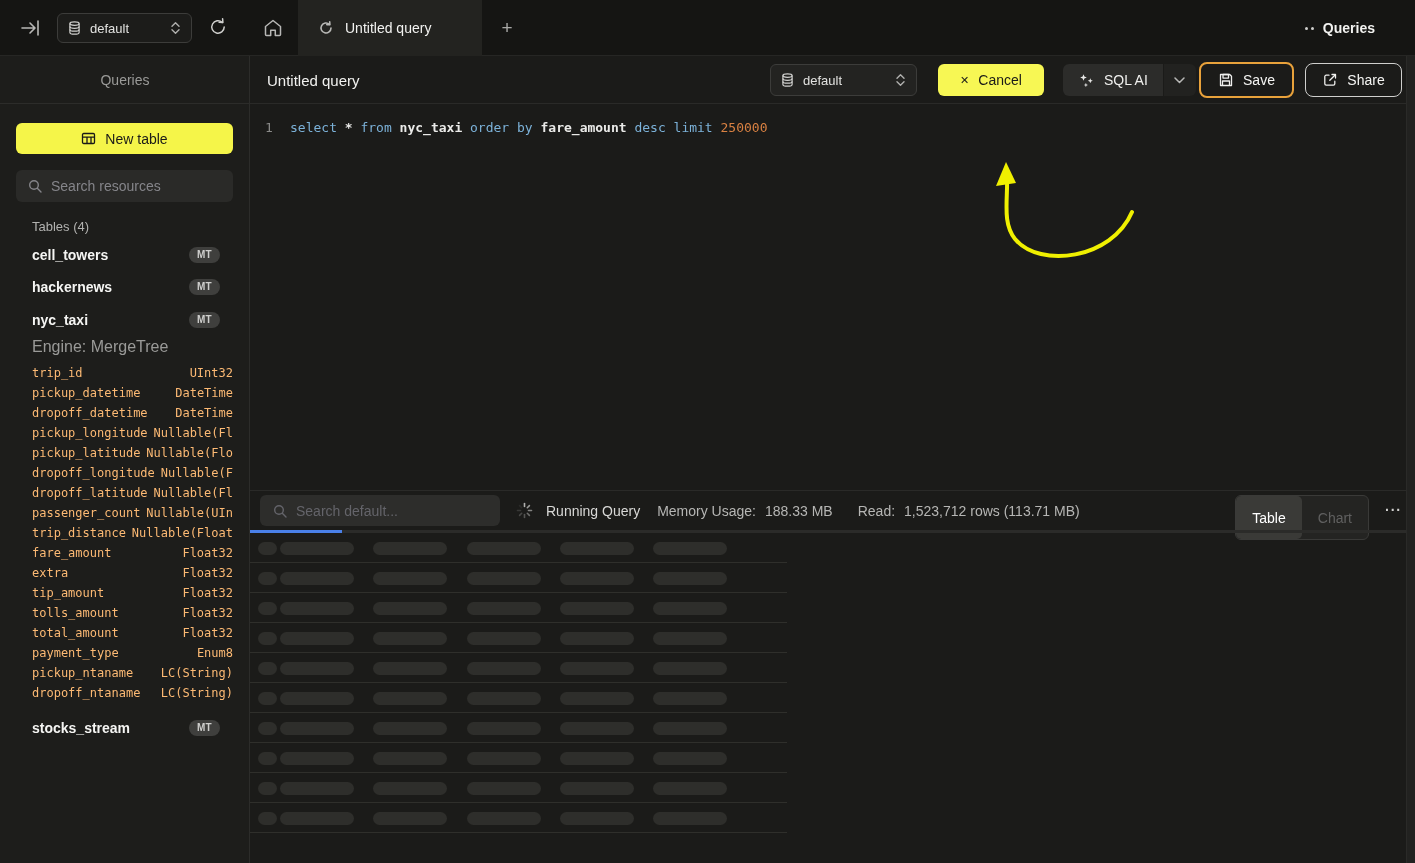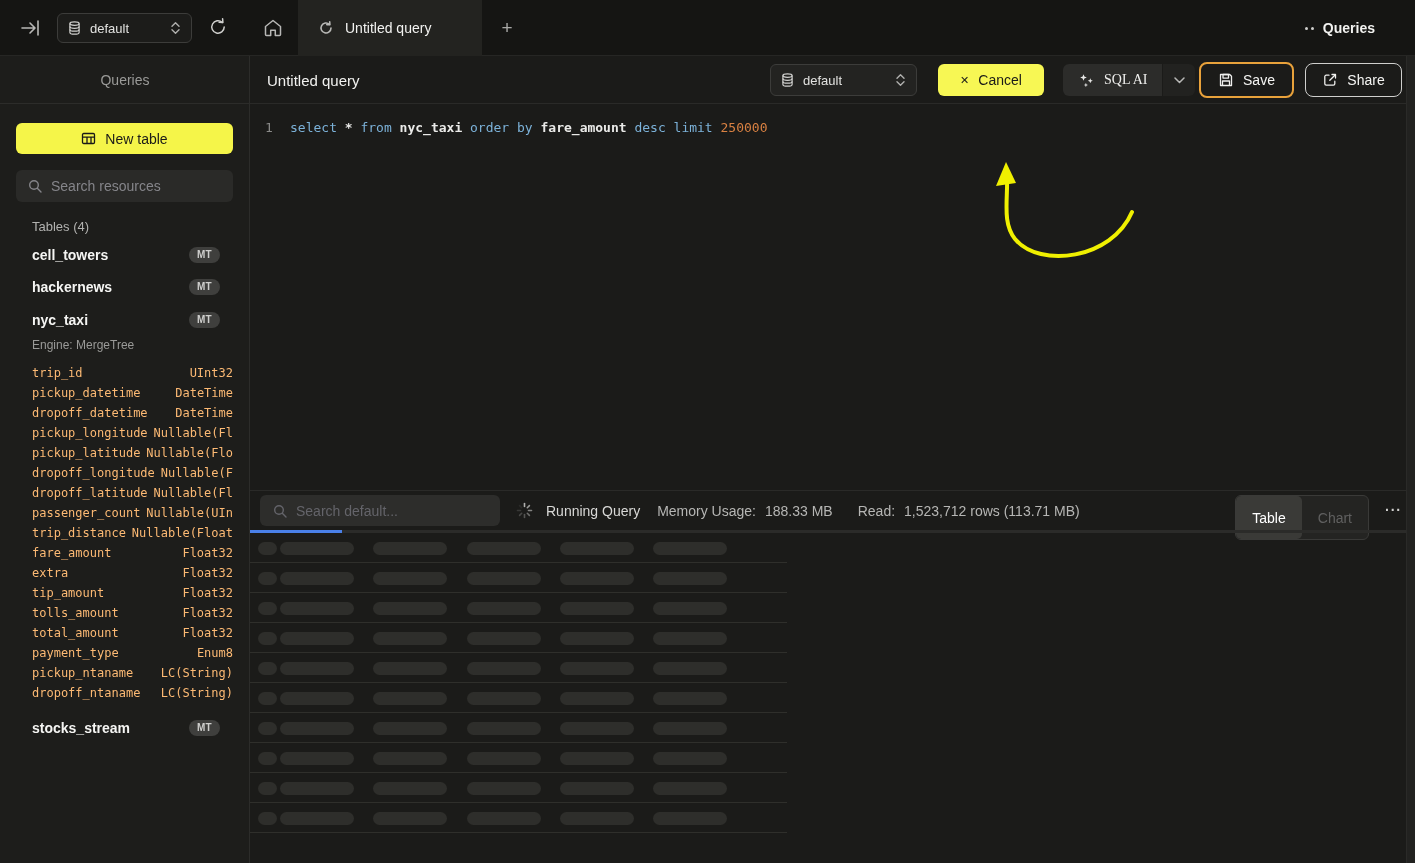--- a/index.html
+++ b/index.html
@@ -44,34 +44,34 @@
   #new-table-btn { left:16px; top:67px; width:217px; height:31px; background:#f5f549; border-radius:6px;
     display:flex; align-items:center; justify-content:center; gap:9px; color:#1a1a18; font-weight:500; cursor:pointer; }
   #resource-search { left:16px; top:114px; width:217px; height:32px; background:#2a2a28; border-radius:6px;
     display:flex; align-items:center; gap:9px; padding:0 12px; color:#85858a; }
   #tables-section-label { left:32px; top:163px; font-size:13px; color:#b2b2b0; }
   .table-row { left:16px; width:217px; height:32px; display:flex; align-items:center; justify-content:space-between;
     padding:0 13px 0 16px; cursor:pointer; }
   .table-row .tname { color:#f5f5f3; font-weight:600; font-size:14px; }
   .badge { background:#3f3f3d; color:#cfcfcd; font-size:10px; font-weight:700; letter-spacing:.3px;
     border-radius:9px; padding:3px 8px; line-height:1; }
-  #engine-label { left:32px; top:282px; font-size:12px; color:#9a9a98; }
+  #engine-label { left:32px; top:282px; font-size:16px; color:#9a9a98; }
   #columns-list { left:32px; top:307px; width:201px; font-family:"DejaVu Sans Mono", monospace; font-size:12px; color:#fdba74; }
   .col-row { display:flex; justify-content:space-between; height:20px; line-height:20px; white-space:pre; overflow:hidden; }
 
   
   #main { left:250px; top:56px; width:1165px; height:807px; background:#1b1b19; }
   #main-header { left:0; top:0; width:1165px; height:48px; border-bottom:1px solid #2a2a28; }
   #query-title { left:17px; top:0; height:48px; display:flex; align-items:center; font-size:15px; color:#f2f2f0; }
   #header-db { left:520px; top:8px; width:147px; height:32px; background:#232321; }
   #cancel-btn { left:688px; top:8px; width:106px; height:32px; background:#f7f754; border-radius:6px;
     display:flex; align-items:center; justify-content:center; gap:9px; color:#1a1a18; font-size:14px; cursor:pointer; }
   #cancel-btn .x { font-size:11px; }
   #sqlai-btn { left:813px; top:8px; height:32px; display:flex; border-radius:6px; overflow:hidden; cursor:pointer; }
-  #sqlai-main { display:flex; align-items:center; gap:9px; padding:0 15px; background:#2c2c2a; color:#f0f0ee;font-family:Liberation Serif, serif; }
+  #sqlai-main { display:flex; align-items:center; gap:9px; padding:0 15px; background:#2c2c2a; color:#f0f0ee; }
   #sqlai-caret { width:33px; display:flex; align-items:center; justify-content:center; background:#222220;
     border-left:1px solid #1b1b19; color:#b8b8b6; }
   #save-btn { left:949px; top:6px; width:95px; height:36px; background:#1b1b19; border:2px solid #e9a23b; border-radius:8px;
     display:flex; align-items:center; justify-content:center; gap:9px; color:#f5f5f3; cursor:pointer; }
   #share-btn { left:1055px; top:7px; width:97px; height:34px; background:#1b1b19; border:1px solid #cfcfcd; border-radius:8px;
     display:flex; align-items:center; justify-content:center; gap:9px; color:#f5f5f3; cursor:pointer; }
 
   
   #editor { left:0; top:48px; width:1156px; height:386px; }
   #sql-line1 { left:0; top:14px; display:flex; font-family:"DejaVu Sans Mono", monospace; font-size:13px; line-height:20px; }

